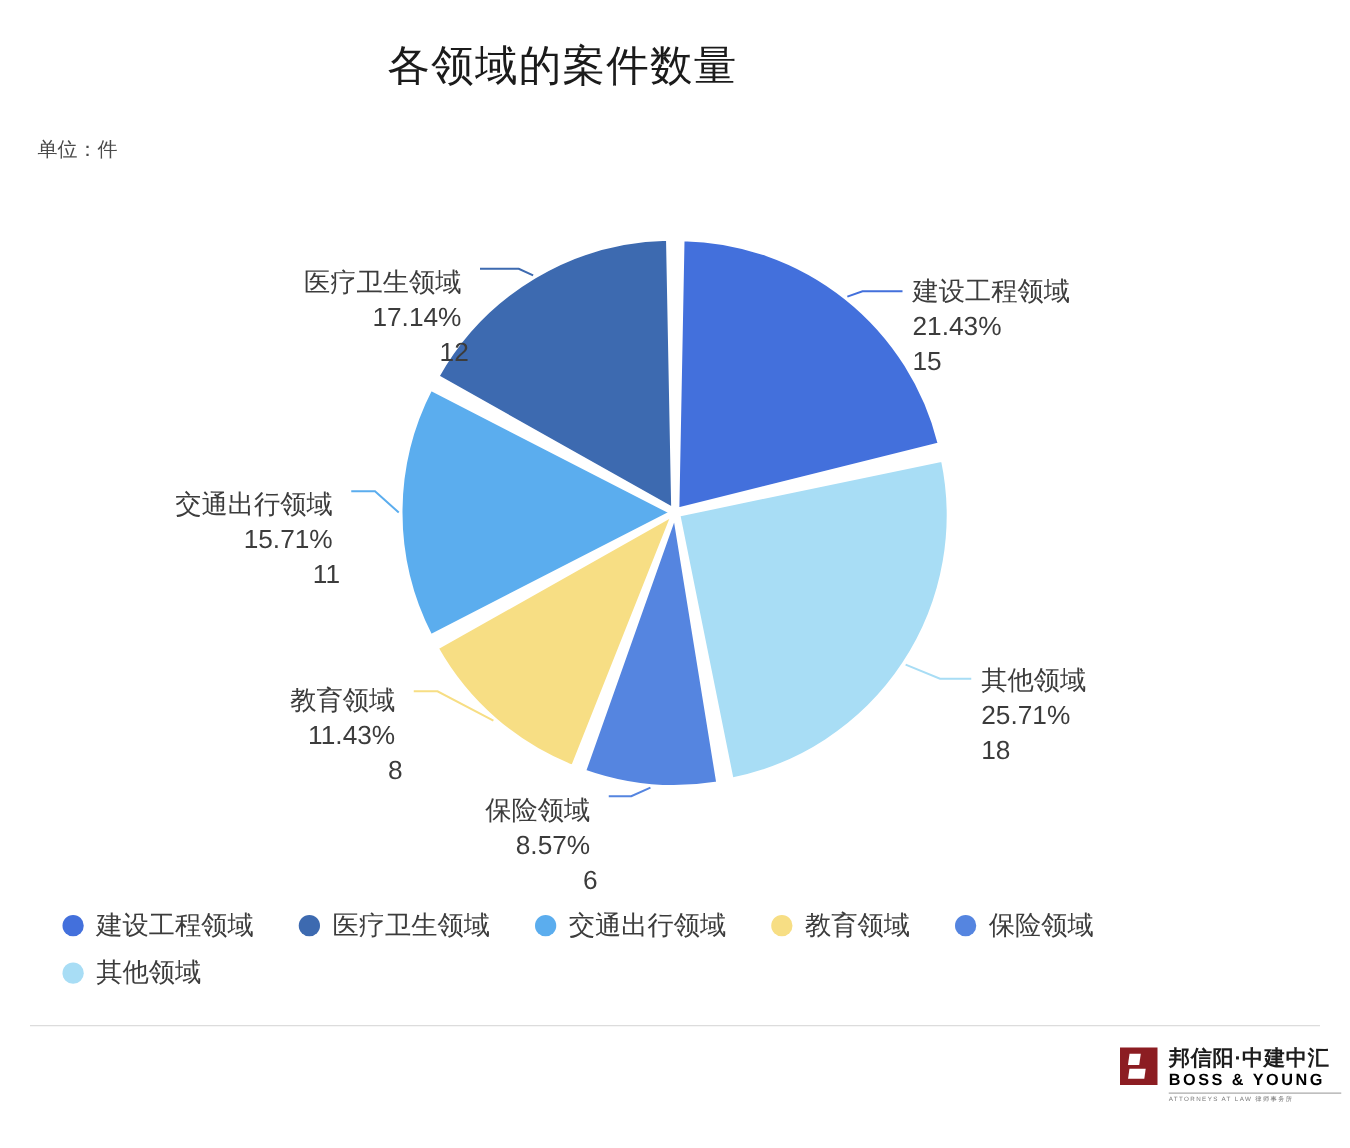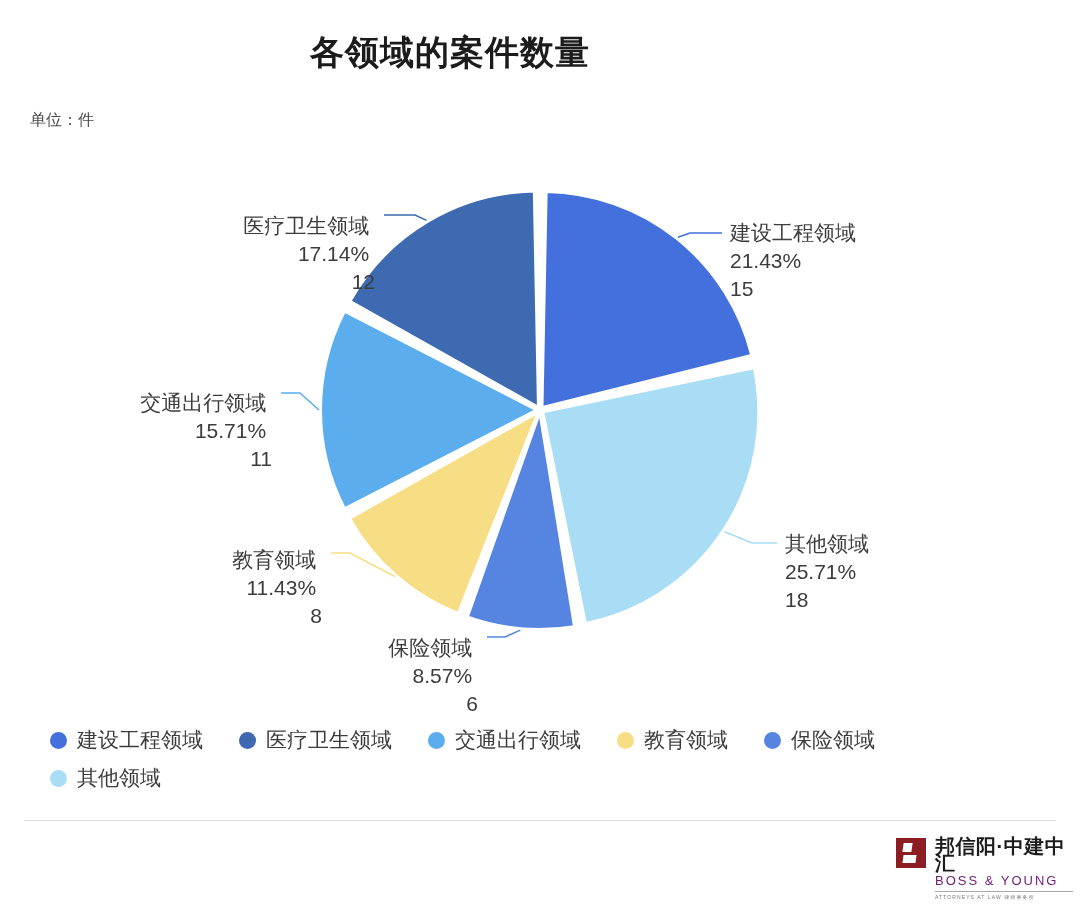--- a/index.html
+++ b/index.html
@@ -16,21 +16,21 @@
     overflow: hidden;
   }
 
   #chart-title {
     position: absolute;
     top: 30px;
     left: 0;
     width: 900px;
     text-align: center;
     font-size: 34px;
-    font-weight: 700;
+    font-weight: 400;
     color: #1b1b1b;
     letter-spacing: 1px;
   }
 
   #unit-label {
     position: absolute;
     top: 110px;
     left: 30px;
     font-size: 16px;
     color: #4a4a4a;
@@ -124,30 +124,30 @@
     position: absolute;
     left: 7px;
     top: 17px;
     width: 13px;
     height: 8px;
     background: #ffffff;
     transform: skewX(-8deg);
   }
   #logo-text { display: flex; flex-direction: column; }
   #logo-cn {
-    font-size: 20px;
+    font-size: 17px;
     font-weight: 700;
     color: #1c1c1c;
     letter-spacing: 0.5px;
     line-height: 17px;
   }
   #logo-en {
     font-size: 13px;
-    font-weight: 400;
-    color: #701a75;
+    font-weight: 700;
+    color: #000000;
     letter-spacing: 2px;
     line-height: 15px;
     margin-top: 1px;
   }
   #logo-rule {
     width: 138px;
     height: 1px;
     background: #aaaaaa;
     margin: 3px 0 2px 0;
   }

